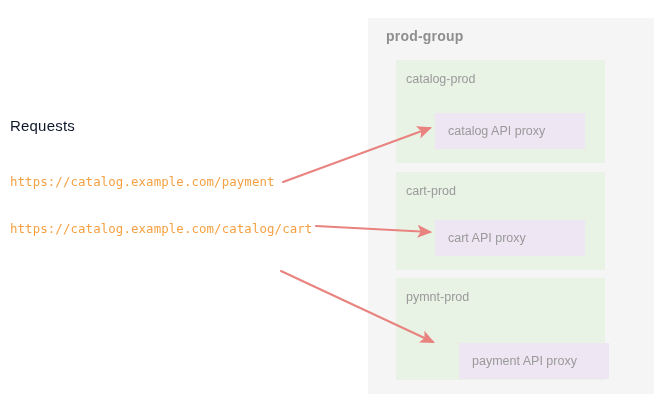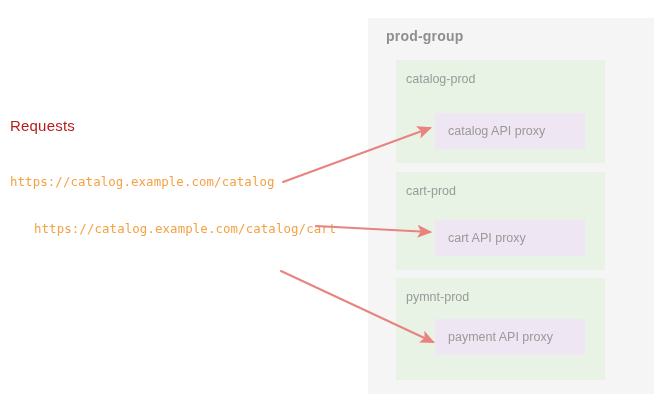--- a/index.html
+++ b/index.html
@@ -24,35 +24,35 @@
     left: 0;
     top: 0;
     width: 360px;
     height: 405px;
   }
   #requests-heading {
     position: absolute;
     left: 10px;
     top: 117px;
     font-size: 15px;
-    color: #b91c1c;
+    color: #0f172a;
     letter-spacing: 0.2px;
     white-space: nowrap;
   }
   .request-url {
     position: absolute;
     left: 10px;
     font-family: "DejaVu Sans Mono", "Liberation Mono", monospace;
     font-size: 12.4px;
     color: #f5a143;
     white-space: nowrap;
     letter-spacing: 0.1px;
   }
   #request-url-0 { top: 174px; }
-  #request-url-1 { top: 221px; margin-left: 24px; }
+  #request-url-1 { top: 221px; }
   #request-url-2 { top: 262px; }
 
   
   #prod-group-panel {
     position: absolute;
     left: 368px;
     top: 18px;
     width: 286px;
     height: 376px;
     background: #f5f5f5;
@@ -87,21 +87,21 @@
   }
   .proxy-box {
     position: absolute;
     left: 39px;
     width: 150px;
     height: 36px;
     background: #eee6f3;
   }
   #env-box-0 .proxy-box { top: 53px; }
   #env-box-1 .proxy-box { top: 48px; }
-  #env-box-2 .proxy-box { top: 41px; }
+  #env-box-2 .proxy-box { top: 65px; margin-left: 24px; }
   .proxy-label {
     position: absolute;
     left: 13px;
     top: 0;
     height: 36px;
     line-height: 36px;
     font-size: 12.5px;
     color: #9a9a9a;
     white-space: nowrap;
   }
@@ -117,21 +117,21 @@
   }
 </style>
 </head>
 <body>
 
 <div id="canvas">
 
   <div id="requests-section">
     <div id="requests-heading">Requests</div>
 
-    <div class="request-url" id="request-url-0">https://catalog.example.com/catalog</div>
+    <div class="request-url" id="request-url-0">https://catalog.example.com/payment</div>
 
     <div class="request-url" id="request-url-1">https://catalog.example.com/catalog/cart</div>
 
   </div>
 
   <div id="prod-group-panel">
     <div id="prod-group-title">prod-group</div>
 
     <div class="env-box" id="env-box-1">
       <div class="env-label">cart-prod</div>

